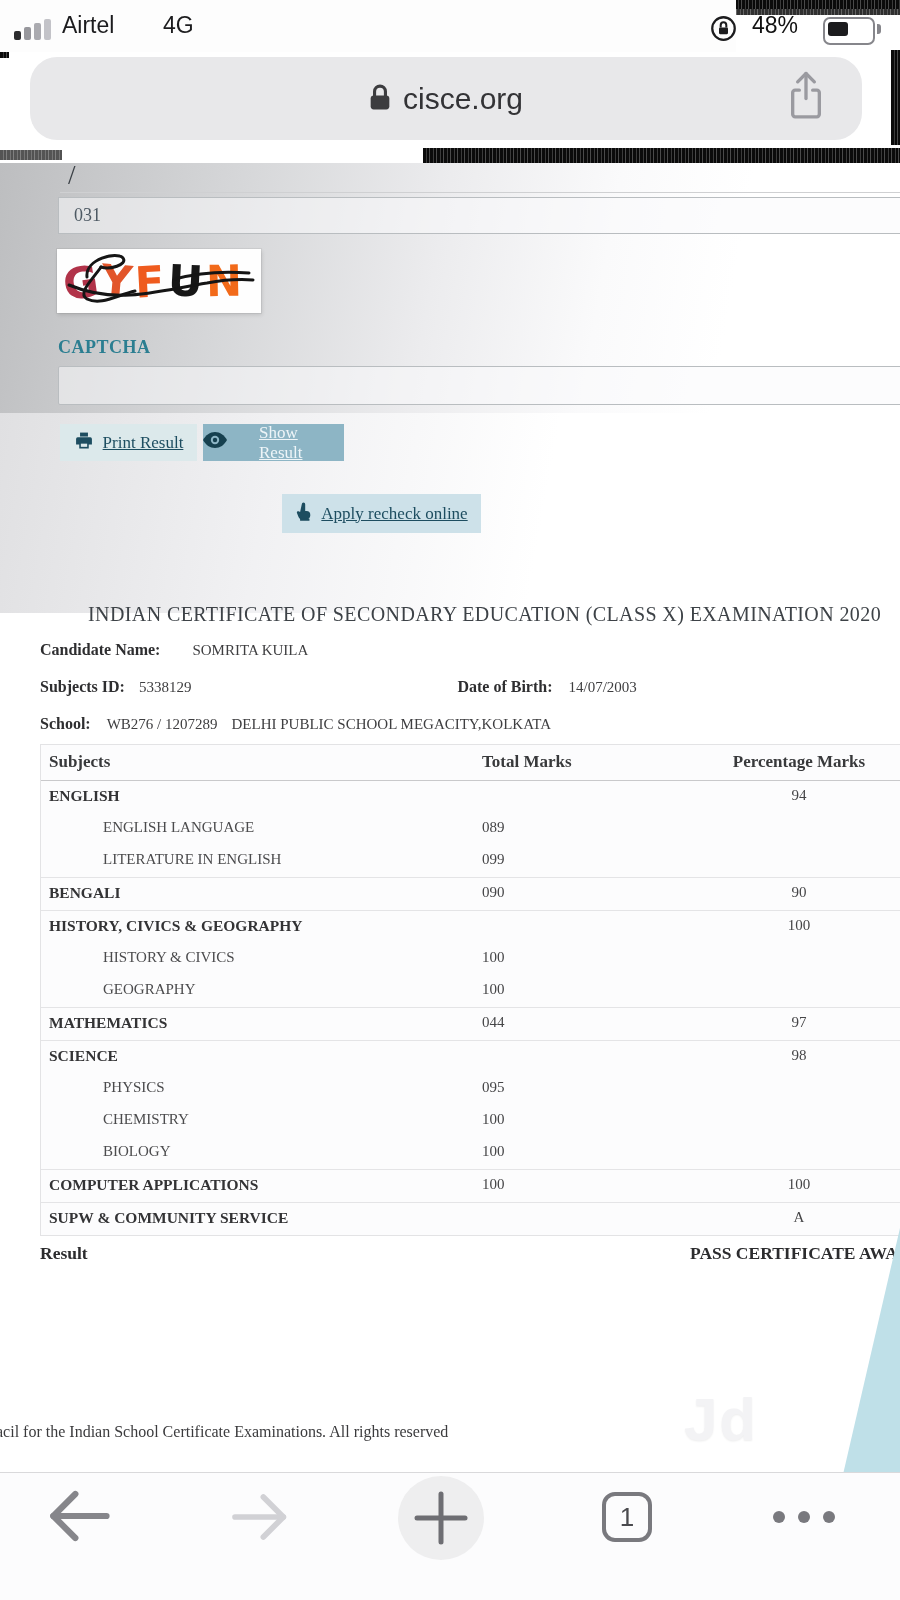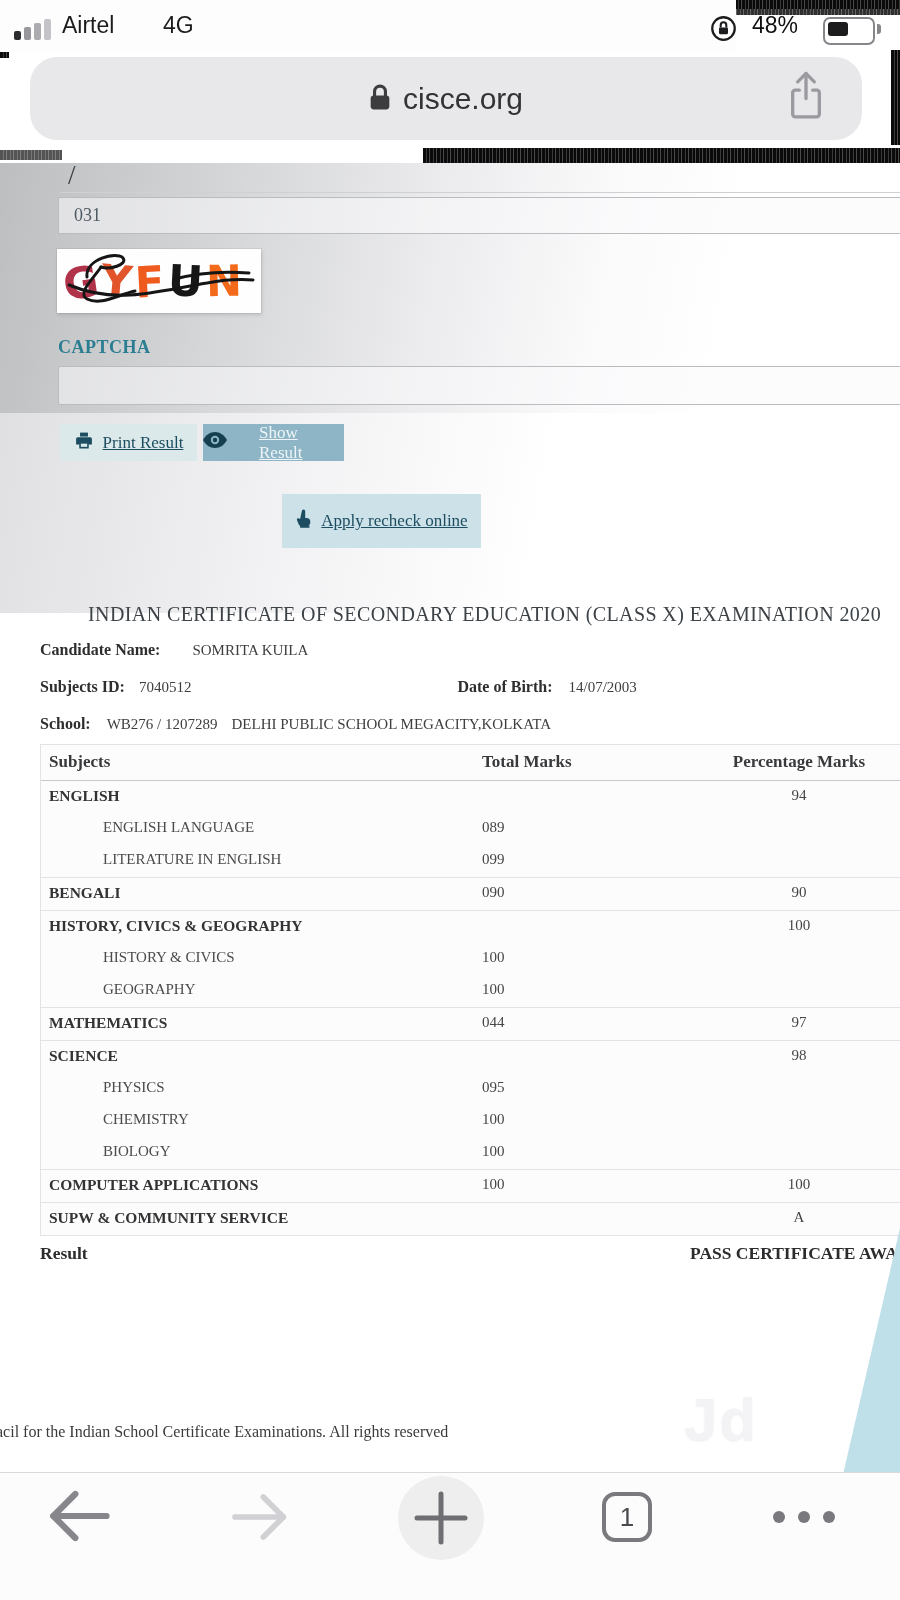--- a/index.html
+++ b/index.html
@@ -54,21 +54,21 @@
   #captcha-letters span:nth-of-type(4){transform:rotate(3deg);}
   #captcha-letters span:nth-of-type(5){transform:rotate(-1deg);}
   #captcha-label{left:58px;top:337px;font-size:18px;font-weight:bold;color:#2b7e91;letter-spacing:.5px;}
   #captcha-input{left:58px;top:366px;width:862px;height:39px;border-radius:2px;}
 
   
   .btn{display:flex;align-items:center;justify-content:center;gap:9px;box-sizing:border-box;
     font-family:"Liberation Serif",serif;font-size:17px;cursor:pointer;text-decoration:underline;}
   #print-btn{left:60px;top:424px;width:137px;height:37px;background:#dce9eb;color:#1d4d60;}
   #show-btn{left:203px;top:424px;width:141px;height:37px;background:#8db5c5;color:#eef5f8;gap:32px;}
-  #recheck-btn{left:282px;top:494px;width:199px;height:54px;background:#cde1e9;color:#1d4d60;}
+  #recheck-btn{left:282px;top:494px;width:199px;height:39px;background:#cde1e9;color:#1d4d60;}
 
   
   #cert-title{left:88px;top:603px;font-size:20px;color:#3d4247;letter-spacing:.4px;white-space:nowrap;}
   .info-label{font-weight:bold;font-size:16px;color:#2e2e30;}
   .info-value{font-size:15px;color:#3e3e40;}
   #row-name{left:40px;top:641px;}
   #row-id{left:40px;top:678px;}
   #row-school{left:40px;top:715px;}
 
   #marks-table{left:40px;top:744px;width:920px;border:1px solid #e3e3e5;background:#fcfcfd;box-sizing:border-box;}
@@ -228,21 +228,21 @@
 
 <div id="cert-title" class="abs serif">INDIAN CERTIFICATE OF SECONDARY EDUCATION (CLASS X) EXAMINATION 2020</div>
 
 <div id="row-name" class="abs serif">
   <span class="info-label">Candidate Name:</span>
   <span class="info-value" style="margin-left:28px;">SOMRITA KUILA</span>
 </div>
 
 <div id="row-id" class="abs serif">
   <span class="info-label">Subjects ID:</span>
-  <span class="info-value" style="margin-left:10px;">7040512</span>
+  <span class="info-value" style="margin-left:10px;">5338129</span>
   <span class="info-label" style="margin-left:262px;">Date of Birth:</span>
   <span class="info-value" style="margin-left:12px;">14/07/2003</span>
 </div>
 
 <div id="row-school" class="abs serif">
   <span class="info-label">School:</span>
   <span class="info-value" style="margin-left:12px;">WB276 / 1207289</span>
   <span class="info-value" style="margin-left:10px;">DELHI PUBLIC SCHOOL MEGACITY,KOLKATA</span>
 </div>
 

